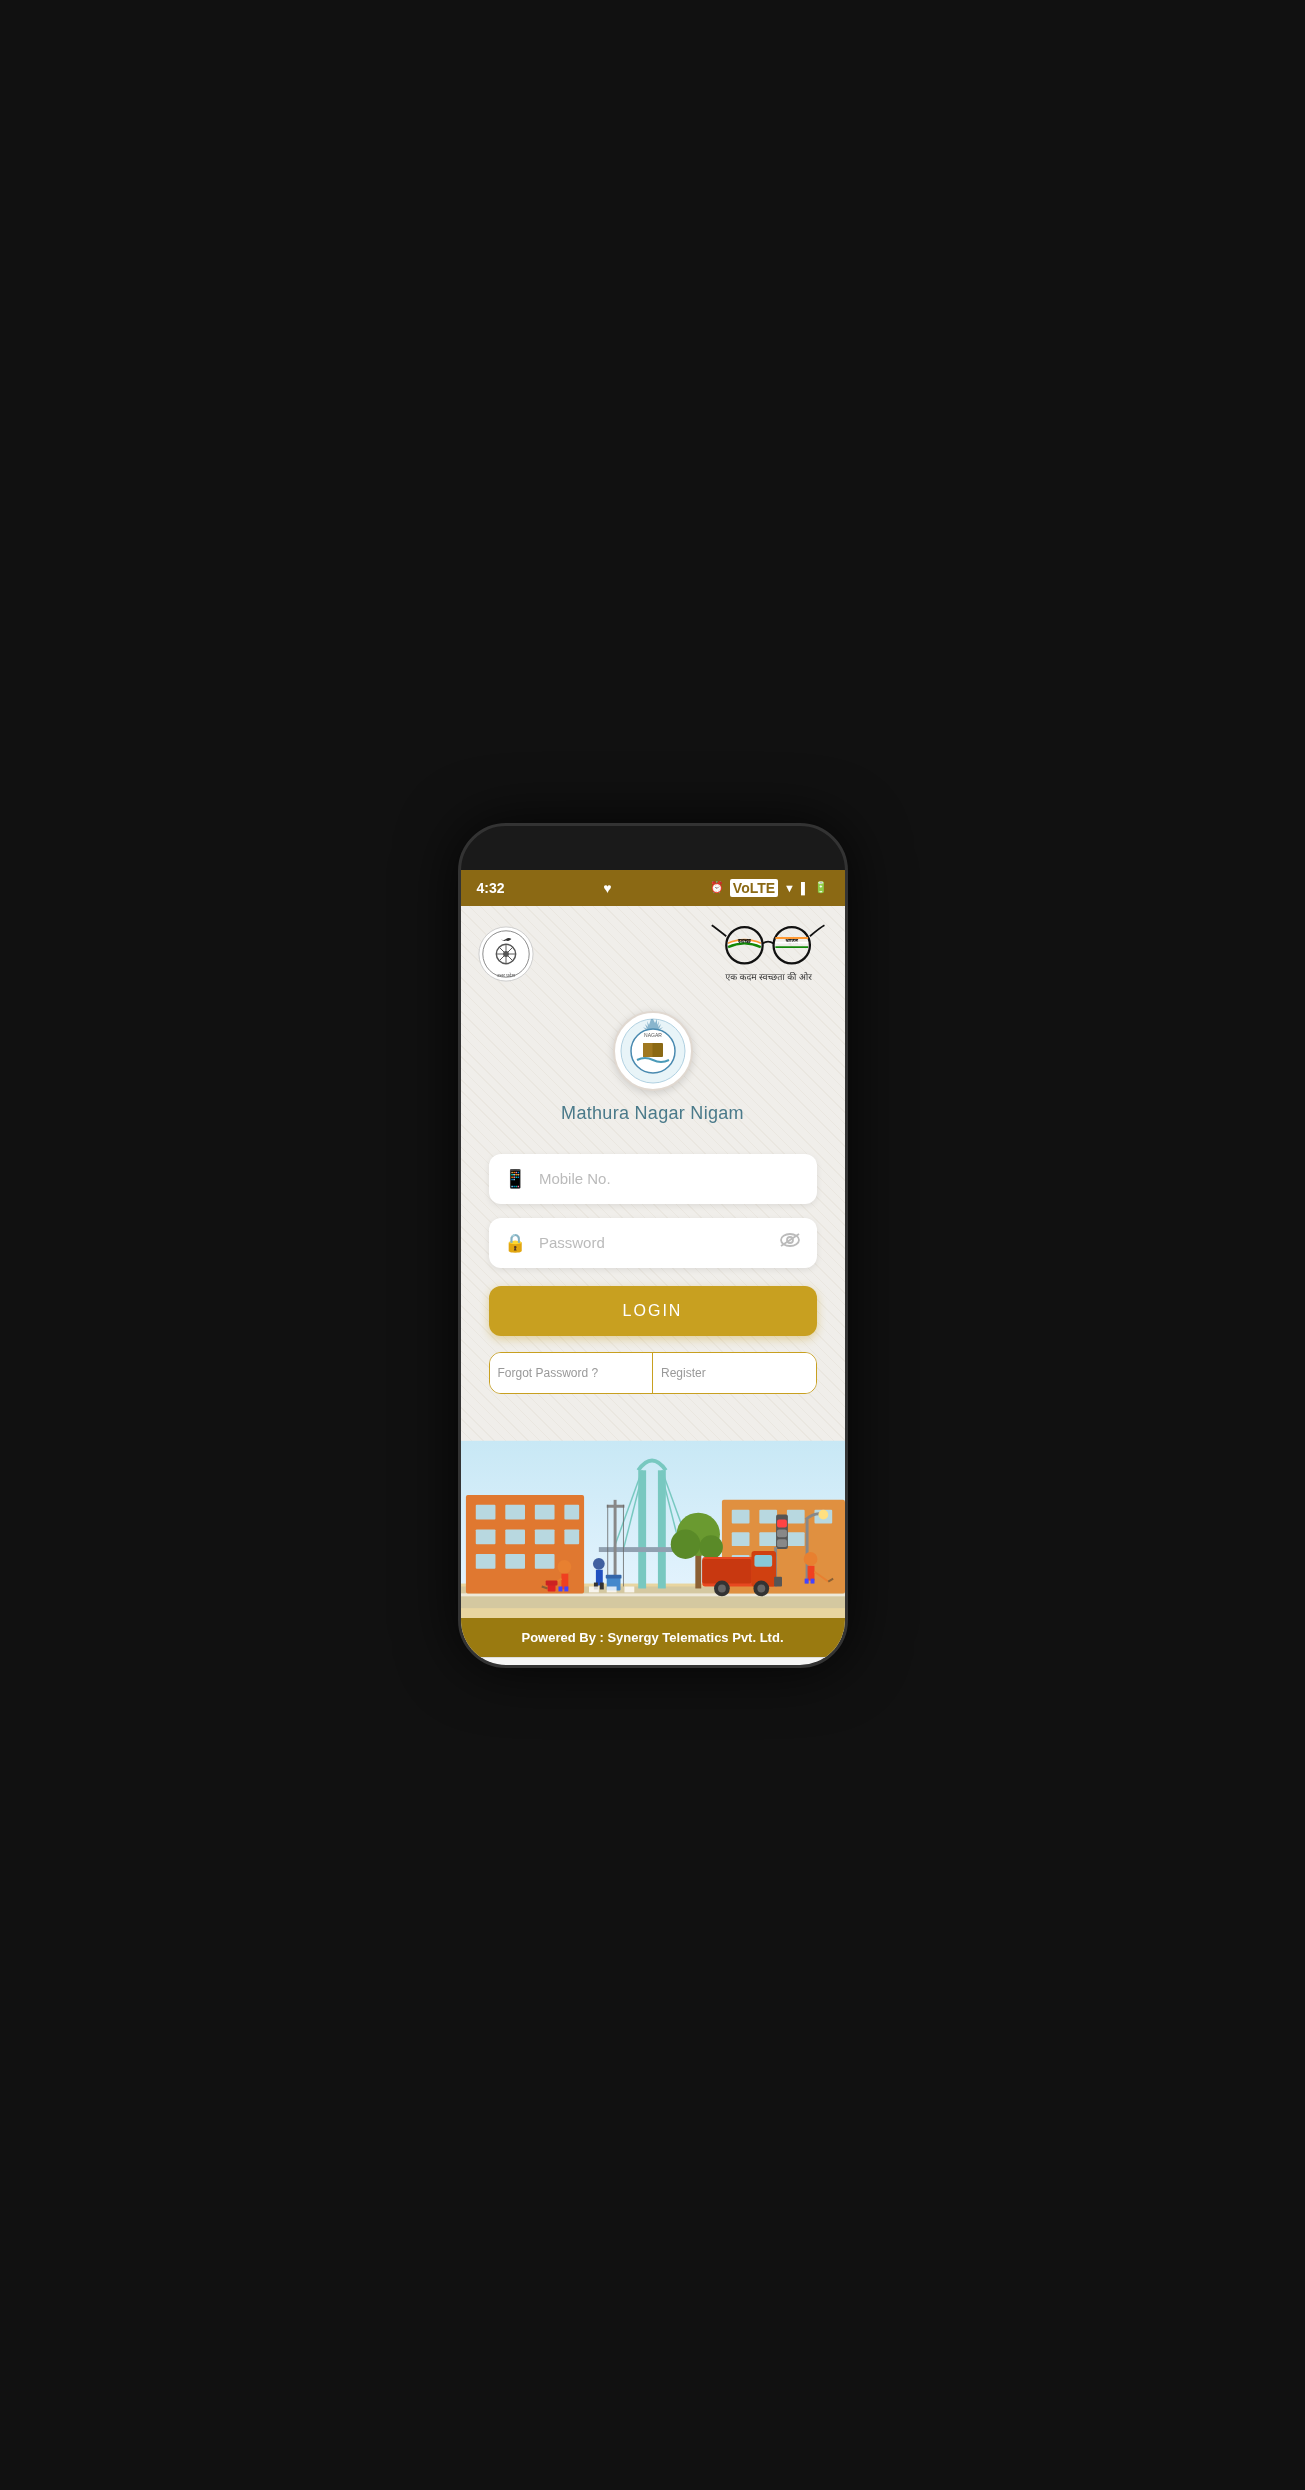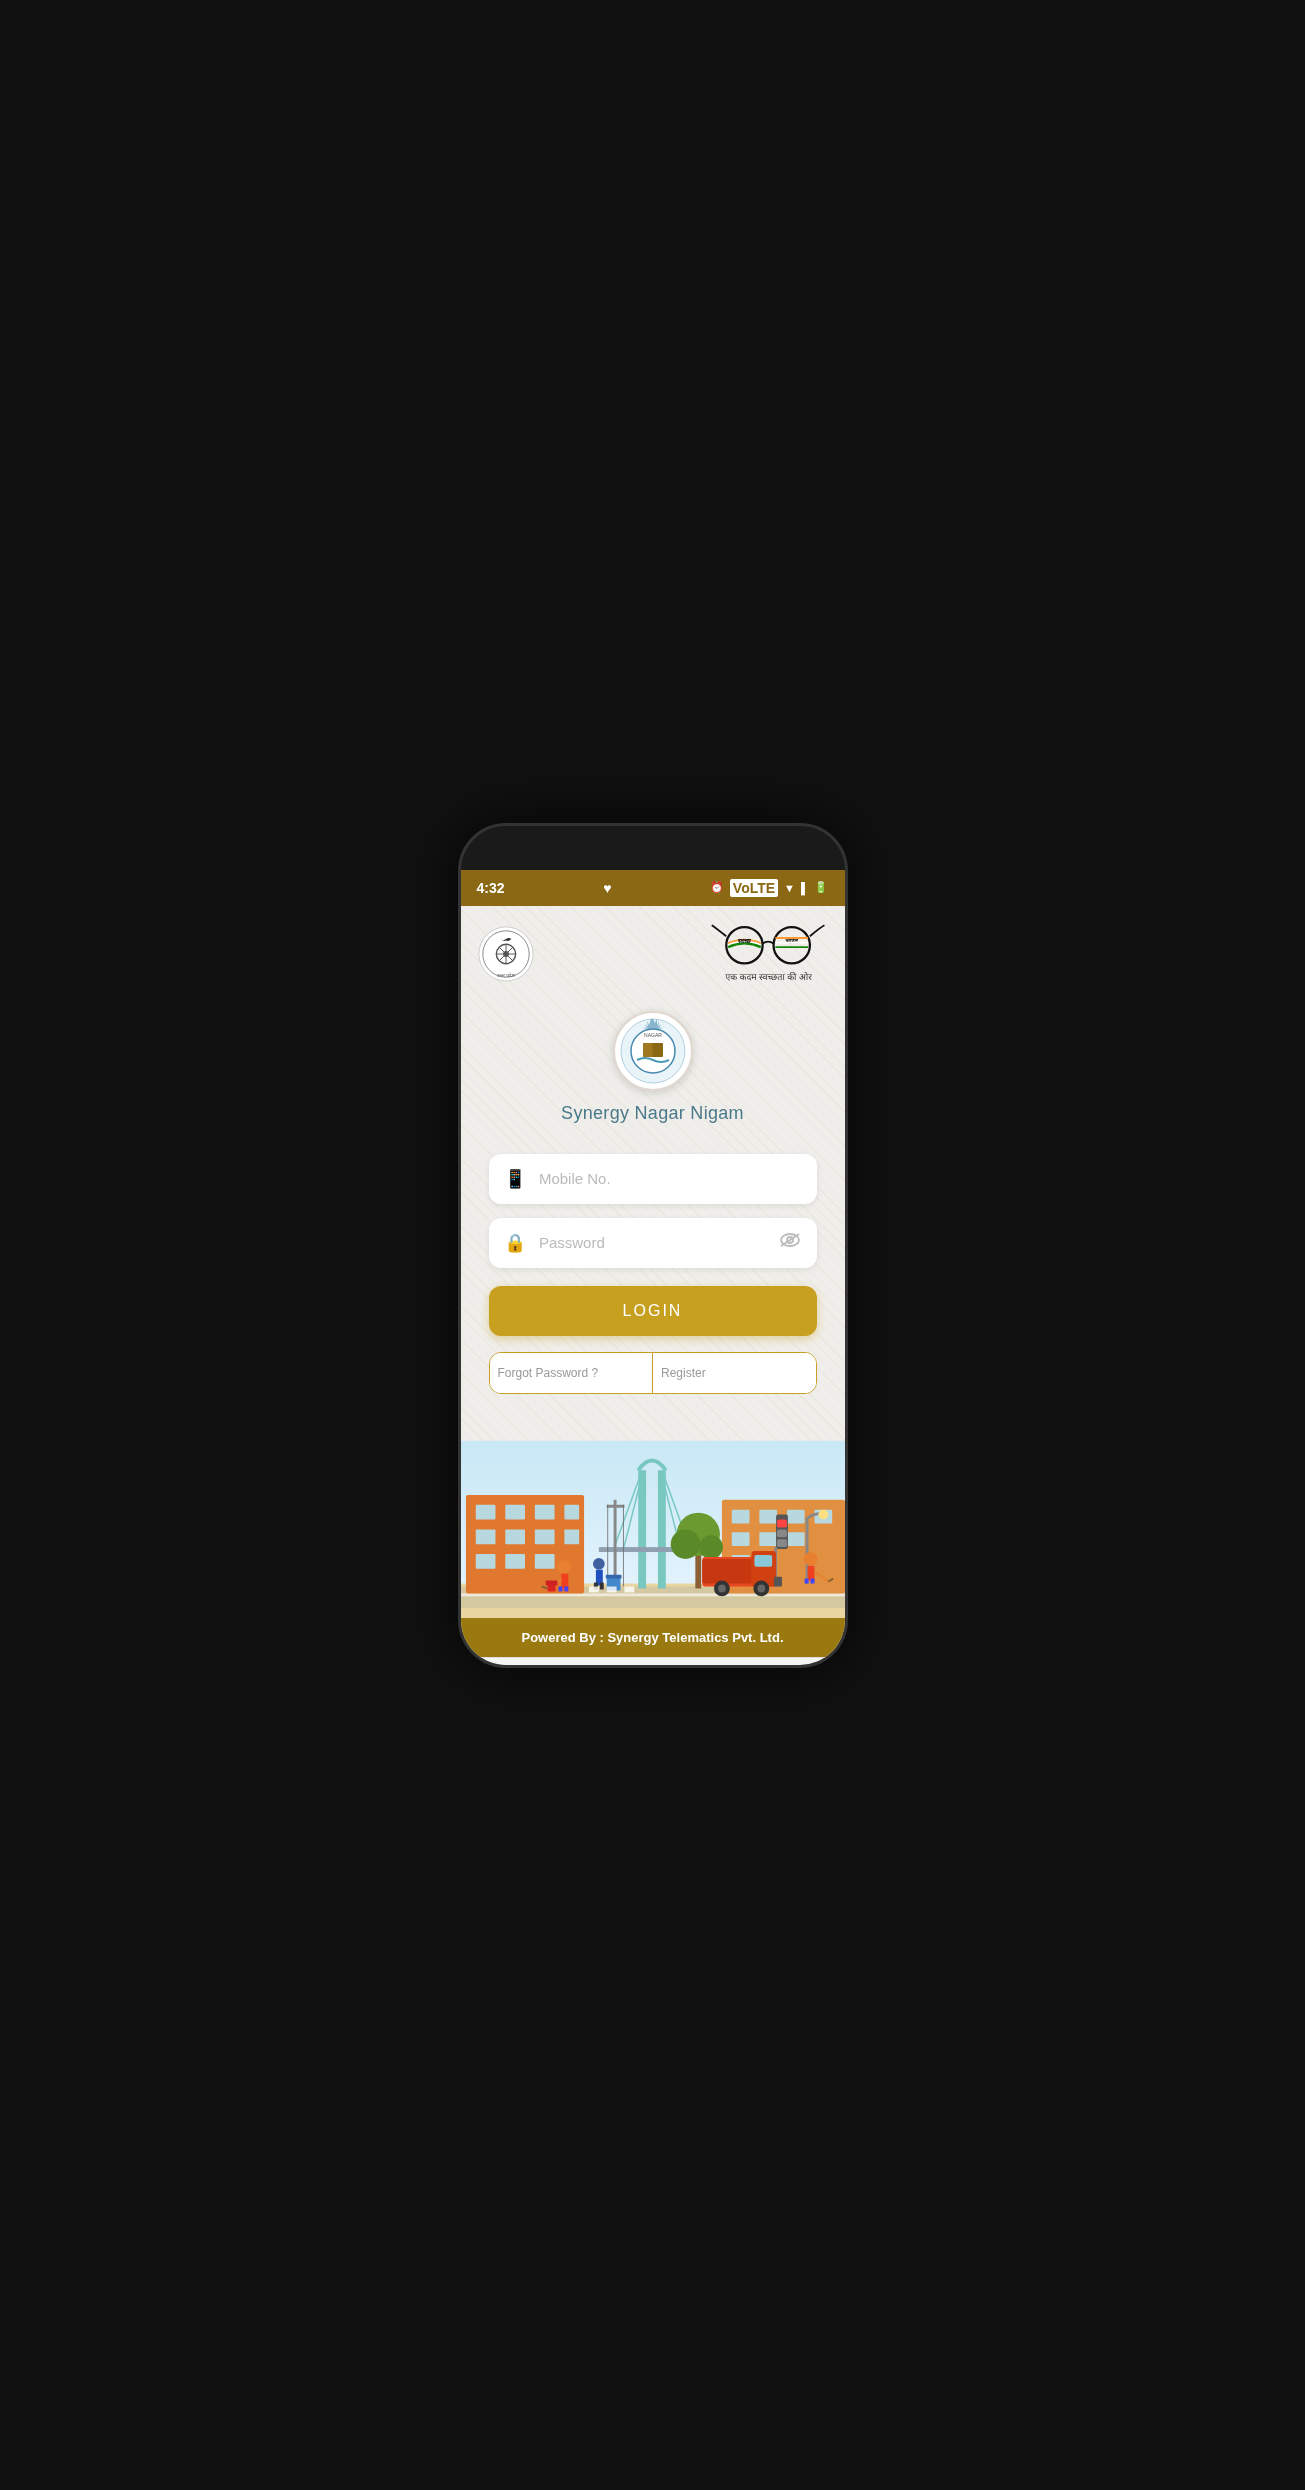--- a/index.html
+++ b/index.html
@@ -364,21 +364,21 @@
 
             <rect x="26" y="28" width="20" height="14" rx="1" fill="#8B6914"></rect>
             <rect x="26" y="28" width="10" height="14" fill="#a07820"></rect>
             <line x1="36" y1="28" x2="36" y2="42" stroke="#8B6914" stroke-width="1"></line>
 
             <path d="M20,45 Q28,41 36,45 Q44,49 52,45" fill="none" stroke="#4a9ab8" stroke-width="2"></path>
 
             <text x="36" y="22" text-anchor="middle" font-size="5" fill="#555">NAGAR</text>
           </svg>
         </div>
-        <span class="app-name">Synergy Nagar Nigam</span>
+        <span class="app-name">Mathura Nagar Nigam</span>
       </div>
 
       <div class="login-form">
 
         <div class="input-field">
           <span class="input-icon">📱</span>
           <input type="tel" placeholder="Mobile No." style="">
         </div>
 
         <div class="input-field">

